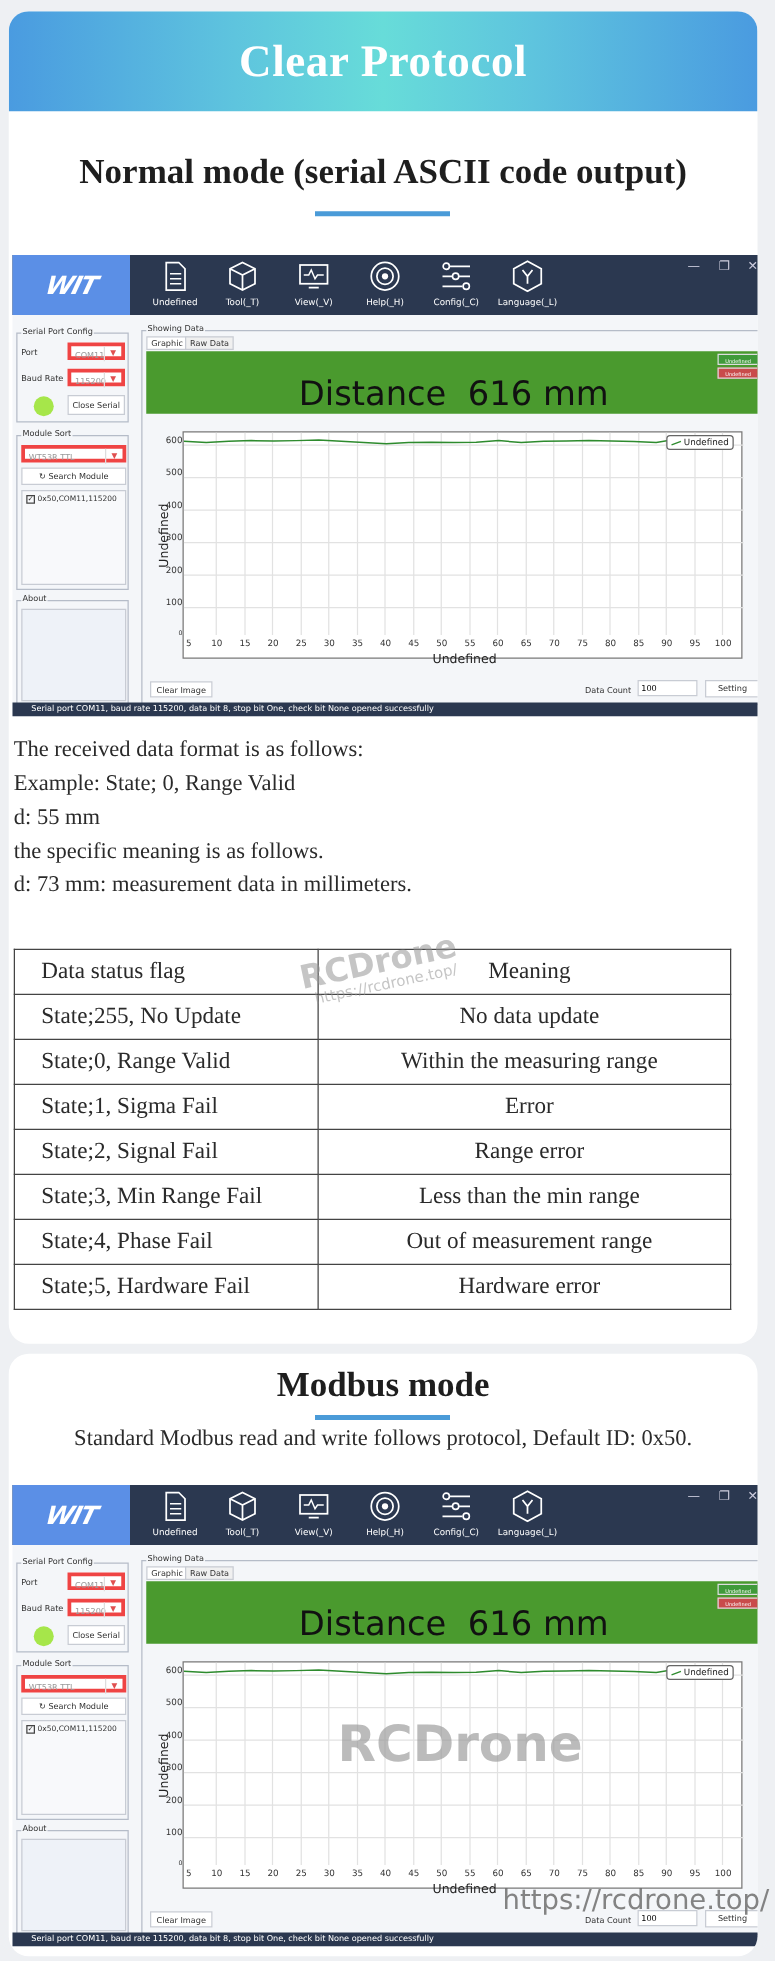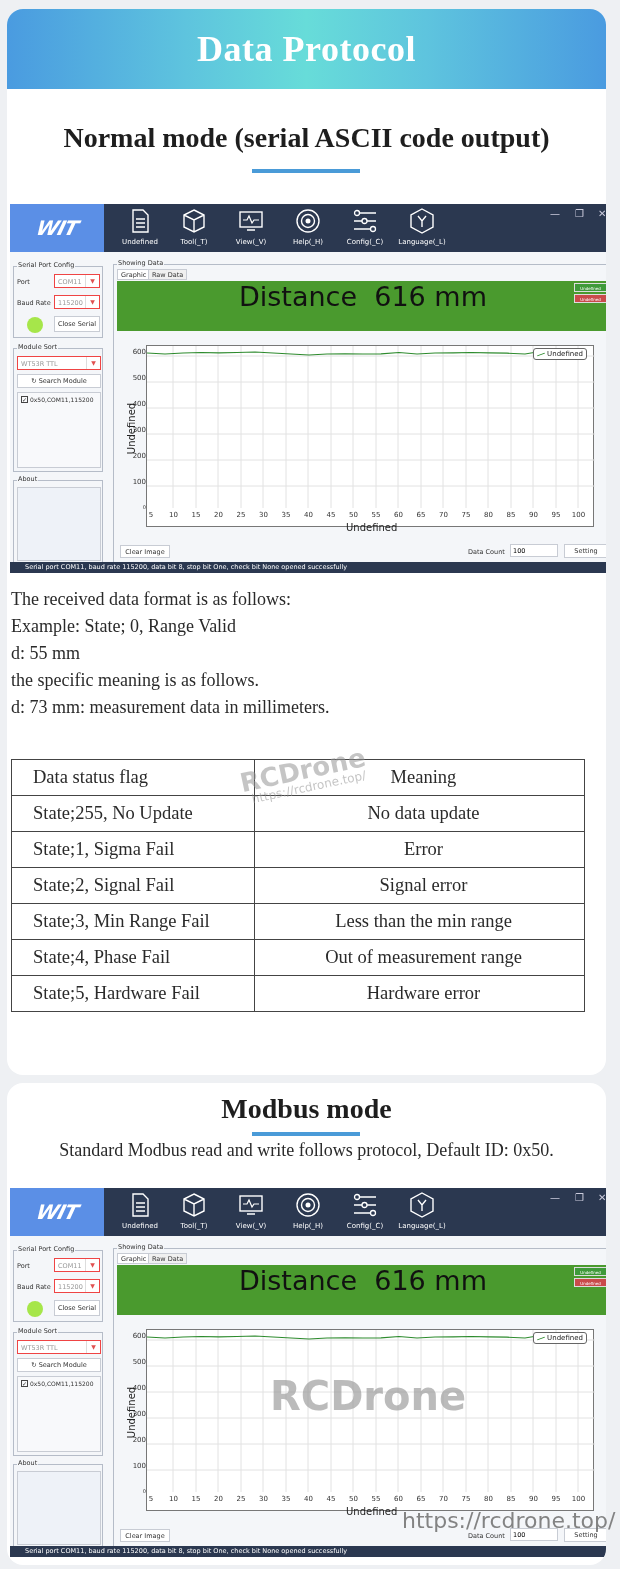--- a/index.html
+++ b/index.html
@@ -27,28 +27,28 @@
   .logo { position: absolute; left: 0; top: 0; width: 94px; height: 48px; background: #5b8fe6; display: flex; align-items: center; justify-content: center; }
   .logo-text { color: #fff; font-weight: bold; font-style: italic; font-size: 20px; letter-spacing: -1px; font-family: "DejaVu Sans", sans-serif; transform: skewX(-15deg); }
   .menu-item { position: absolute; top: 4px; width: 52px; height: 42px; display: flex; flex-direction: column; align-items: center; }
   .menu-icon { width: 26px; height: 26px; }
   .menu-label { color: #fff; font-size: 7px; margin-top: 4px; white-space: nowrap; }
   .win-ctrl { position: absolute; top: 4px; color: #ccd; font-size: 10px; }
 
   .group { position: absolute; border: 1px solid #b5bcc8; background: #f4f6f9; }
   .group-legend { position: absolute; top: -6px; left: 3px; font-size: 6.5px; color: #333; background: #f4f6f9; padding: 0 1px; }
   .lbl { position: absolute; font-size: 6.5px; color: #333; }
-  .combo { position: absolute; height: 14px; border: 1px solid #ef4444; background: #fff; font-size: 6.5px; color: #999; padding: 3px 3px; }
+  .combo { position: absolute; height: 14px; border: 3px solid #ef4444; background: #fff; font-size: 6.5px; color: #999; padding: 3px 3px; }
   .combo .arrow { position: absolute; right: 0; top: 0; width: 14px; height: 12px; border-left: 1px solid #ddd; color: #e05050; font-size: 6px; text-align: center; line-height: 12px; }
   .btn { position: absolute; border: 1px solid #c8ccd4; background: #fff; font-size: 6.5px; color: #333; display: flex; align-items: center; justify-content: center; }
   .led { position: absolute; width: 16px; height: 16px; border-radius: 50%; background: #a6e64a; }
 
   .chart-area { position: absolute; left: 103px; top: 60px; width: 496px; height: 300px; border: 1px solid #b5bcc8; }
   .tab { position: absolute; top: 4px; height: 11px; font-size: 6.5px; color: #333; border: 1px solid #c8ccd4; background: #fff; padding: 1px 3px; }
-  .dist-banner { position: absolute; left: 3px; top: 16px; width: 492px; height: 50px; background: #4a9a2e; display: flex; align-items: flex-start; justify-content: center; }
+  .dist-banner { position: absolute; left: 3px; top: 16px; width: 492px; height: 50px; background: #4a9a2e; display: flex; align-items: flex-end; justify-content: center; }
   .dist-text { font-size: 27px; color: #111; font-family: "DejaVu Sans", sans-serif; }
   .mini-badge { position: absolute; right: 2px; width: 33px; height: 9px; font-size: 4px; color: #fff; text-align: center; line-height: 9px; border: 1px solid #ddd; }
 
   .plot { position: absolute; left: 40px; top: 83px; width: 448px; height: 182px; border: 1px solid #777; background: #fff; }
   .plot svg { position: absolute; left: 0; top: 0; }
   .ytick { position: absolute; font-size: 7px; color: #333; text-align: right; width: 22px; }
   .xtick { position: absolute; font-size: 7px; color: #333; text-align: center; width: 18px; }
   .axis-label { position: absolute; font-size: 10px; color: #222; }
   .legend-box { position: absolute; border: 1px solid #666; border-radius: 3px; background: #fff; font-size: 7px; padding: 1px 3px; color: #222; display: flex; align-items: center; gap: 2px; }
 
@@ -71,21 +71,21 @@
   .s2-desc { position: absolute; top: 57px; left: 0; right: 0; text-align: center; font-size: 18px; color: #2a2a2a; }
 
   .wm2 { position: absolute; left: 270px; top: 1373px; font-size: 40px; font-weight: bold; color: rgba(150,150,150,0.65); font-family: "DejaVu Sans", sans-serif; pointer-events: none; }
   .wm3 { position: absolute; left: 402px; top: 1508px; font-size: 22px; color: rgba(110,110,110,0.85); font-family: "DejaVu Sans", sans-serif; pointer-events: none; }
 </style>
 </head>
 <body>
 
 <div class="card card1">
   <div class="banner">
-    <span class="banner-title">Data Protocol</span>
+    <span class="banner-title">Clear Protocol</span>
   </div>
   <div class="section-title s1-title">Normal mode (serial ASCII code output)</div>
   <div class="accent-line s1-line"></div>
 
   <div class="app app1" id="app1">
   <div class="app-top">
     <div class="logo">
       <span class="logo-text">WIT</span>
     </div>
     <div class="menu-item" style="left:104px">
@@ -280,26 +280,30 @@
   <tbody>
       <tr>
     <td>Data status flag</td>
     <td>Meaning</td>
   </tr>
   <tr>
     <td>State;255, No Update</td>
     <td>No data update</td>
   </tr>
   <tr>
+    <td>State;0, Range Valid</td>
+    <td>Within the measuring range</td>
+  </tr>
+  <tr>
     <td>State;1, Sigma Fail</td>
     <td>Error</td>
   </tr>
   <tr>
     <td>State;2, Signal Fail</td>
-    <td>Signal error</td>
+    <td>Range error</td>
   </tr>
   <tr>
     <td>State;3, Min Range Fail</td>
     <td>Less than the min range</td>
   </tr>
   <tr>
     <td>State;4, Phase Fail</td>
     <td>Out of measurement range</td>
   </tr>
   <tr>

